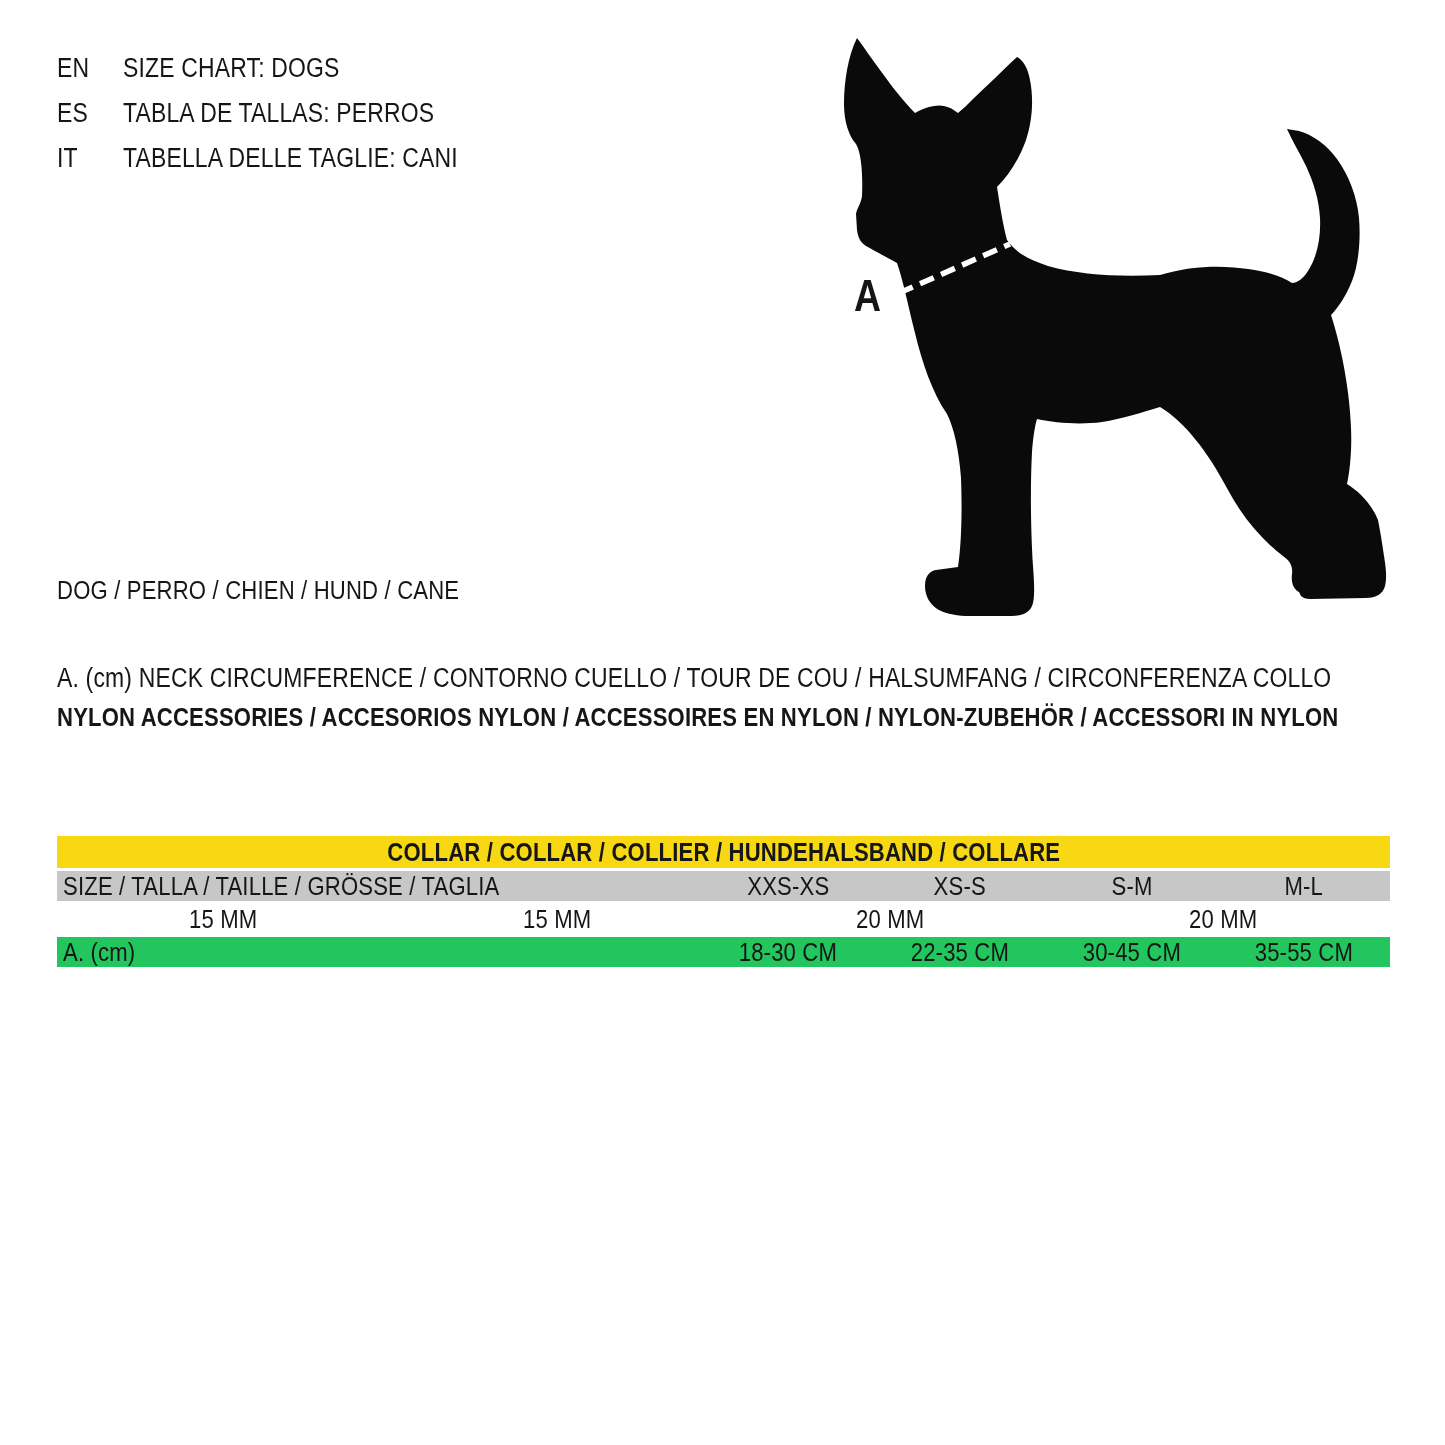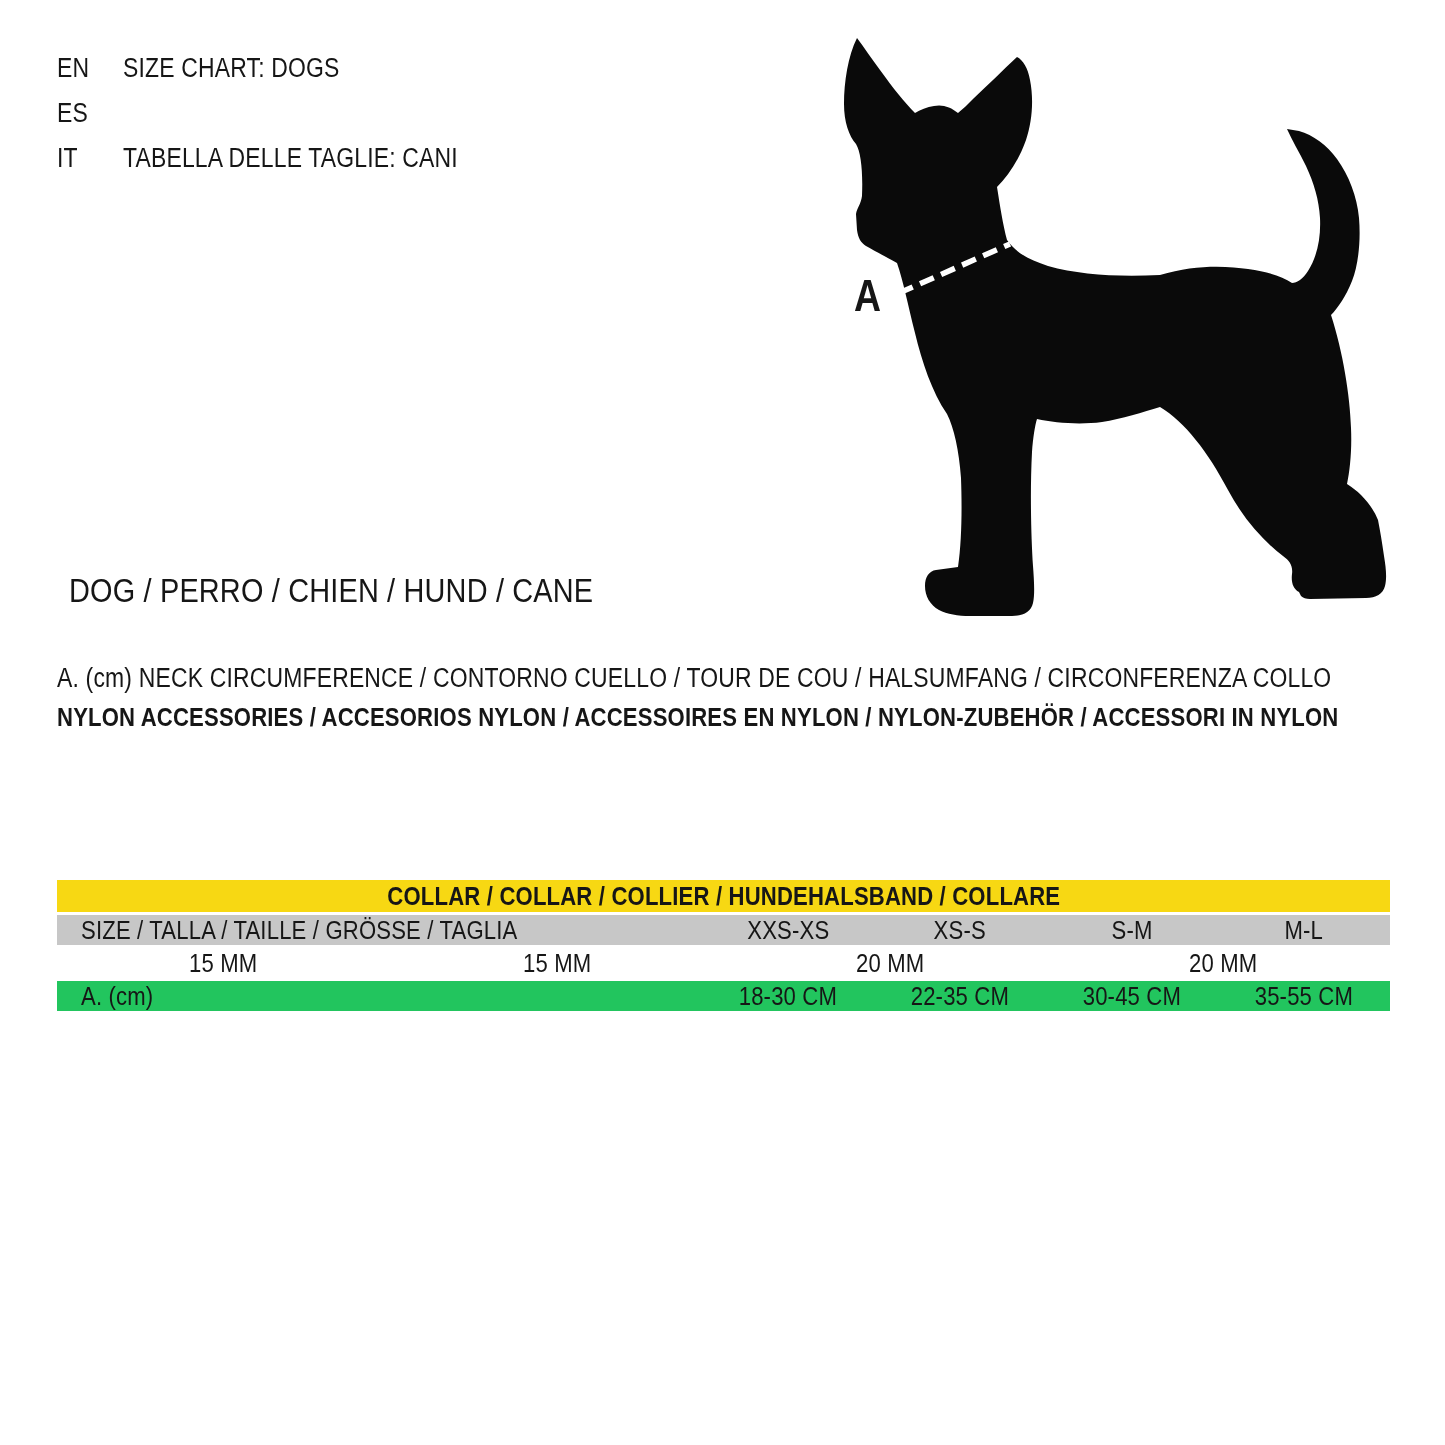--- a/index.html
+++ b/index.html
@@ -26,52 +26,53 @@
   .lang-row { display: flex; height: 45px; align-items: center; font-size: 27px; }
   .lang-code { width: 66px; flex: 0 0 66px; text-decoration: underline; }
 
   
   .fig-svg { position: absolute; left: 0; top: 0; }
   .a-label {
     position: absolute; left: 854px; top: 274px;
     font-size: 44px; font-weight: bold; line-height: 44px;
   }
   .caption { position: absolute; left: 57px; top: 576px; height: 28px;
-             display: flex; align-items: center; font-size: 34px; margin-left: 12px; }
+             display: flex; align-items: center; font-size: 26px; }
 
   
   .note1 { position: absolute; left: 57px; top: 664px; height: 28px;
            display: flex; align-items: center; font-size: 27px; }
   .note2 { position: absolute; left: 57px; top: 703px; height: 28px;
            display: flex; align-items: center; font-size: 26px; font-weight: bold; }
 
   
   .size-table { position: absolute; left: 57px; top: 836px; width: 1333px; }
   .t-head {
     height: 32px; background: #F7D813;
     display: flex; align-items: center; justify-content: center;
-    font-weight: bold; font-size: 26px; margin-top: 44px;
+    font-weight: bold; font-size: 26px;
   }
   .t-row { display: flex; height: 30px; margin-top: 3px; align-items: center; font-size: 26px; }
   .t-row.bg-gray  { background: #C7C7C7; }
   .t-row.bg-white { background: #FFFFFF; }
   .t-row.bg-light { background: #22c55e; }
-  .t-label { flex: 0 0 48.4%; padding-left: 24px; box-sizing: border-box; }
+  .t-label { flex: 0 0 48.4%; padding-left: 6px; box-sizing: border-box; }
   .t-val { flex: 1 1 0; text-align: center; text-decoration: underline; }
 </style>
 </head>
 <body>
 
 <div class="lang-block">
   <div class="lang-row">
     <span class="lang-code"><span class="cond">EN</span></span>
     <span><span class="cond">SIZE CHART: DOGS</span></span>
   </div>
   <div class="lang-row">
     <span class="lang-code"><span class="cond">ES</span></span>
+    <span><span class="cond">TABLA DE TALLAS: PERROS</span></span>
   </div>
   <div class="lang-row">
     <span class="lang-code"><span class="cond">IT</span></span>
     <span><span class="cond">TABELLA DELLE TAGLIE: CANI</span></span>
   </div>
 </div>
 
 <svg class="fig-svg" width="1445" height="1445" viewBox="0 0 1445 1445">
   <path fill="#0A0A0A" d="
     M 857,38

